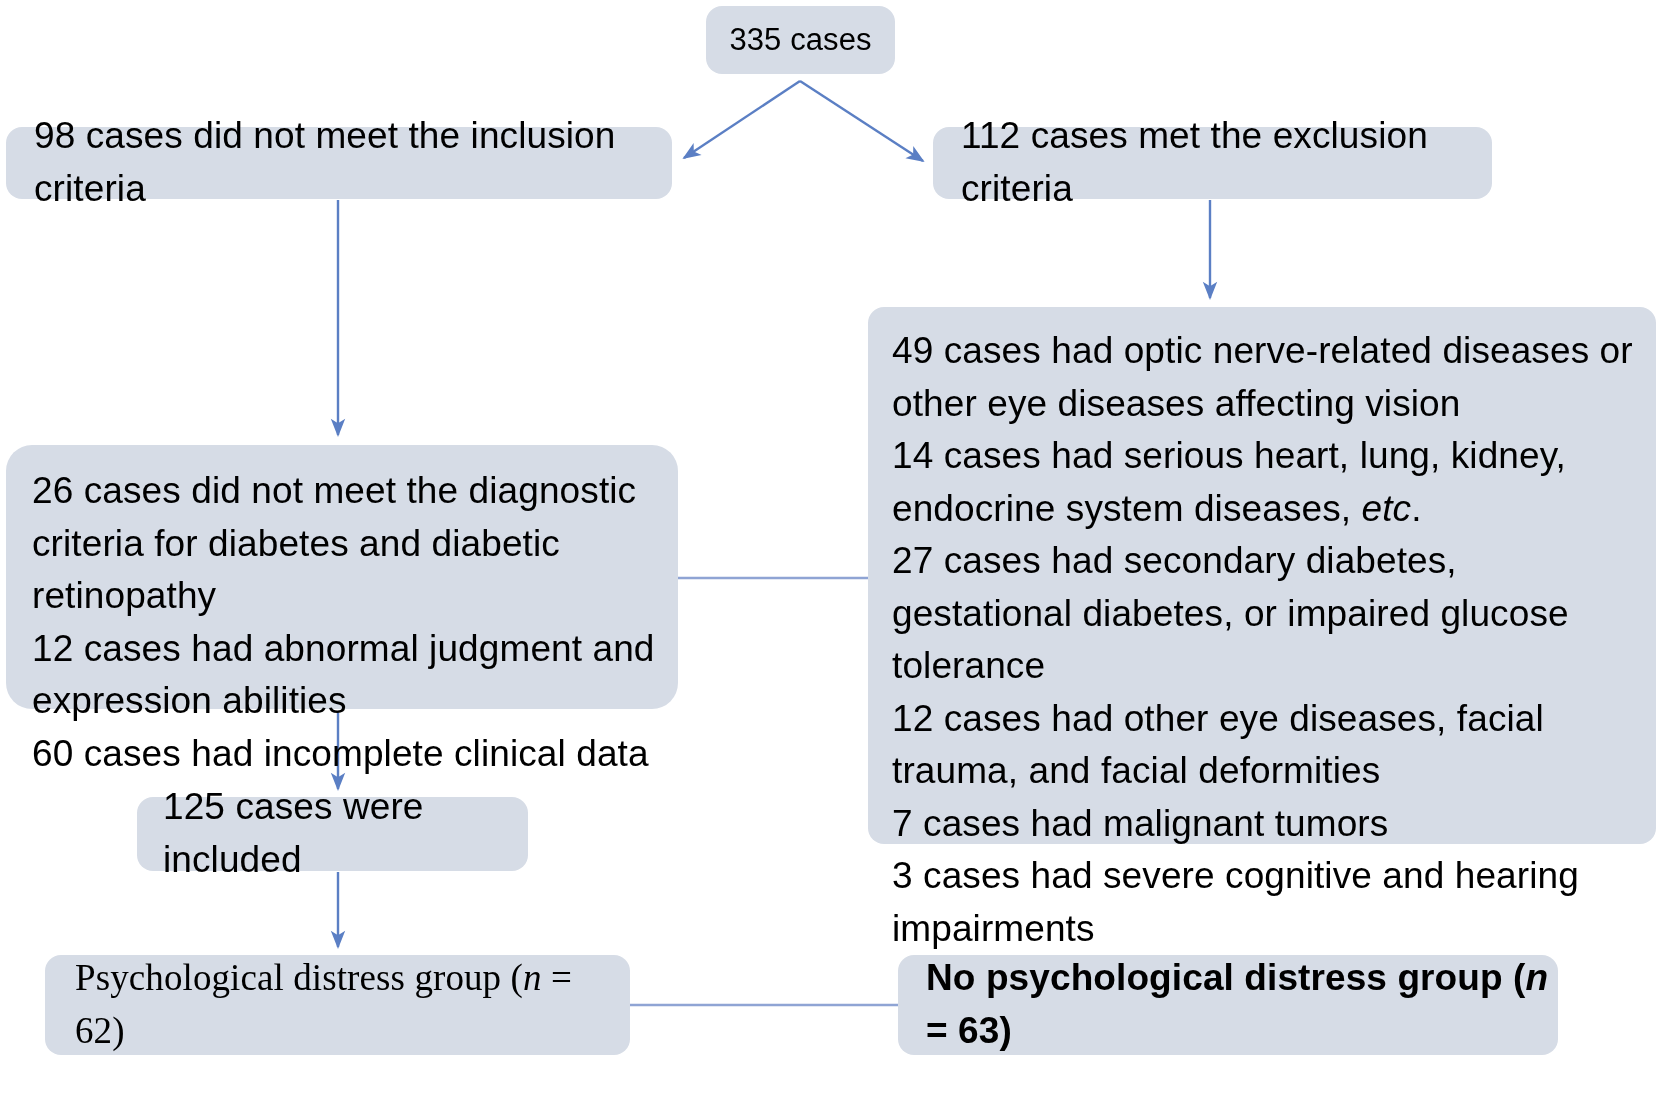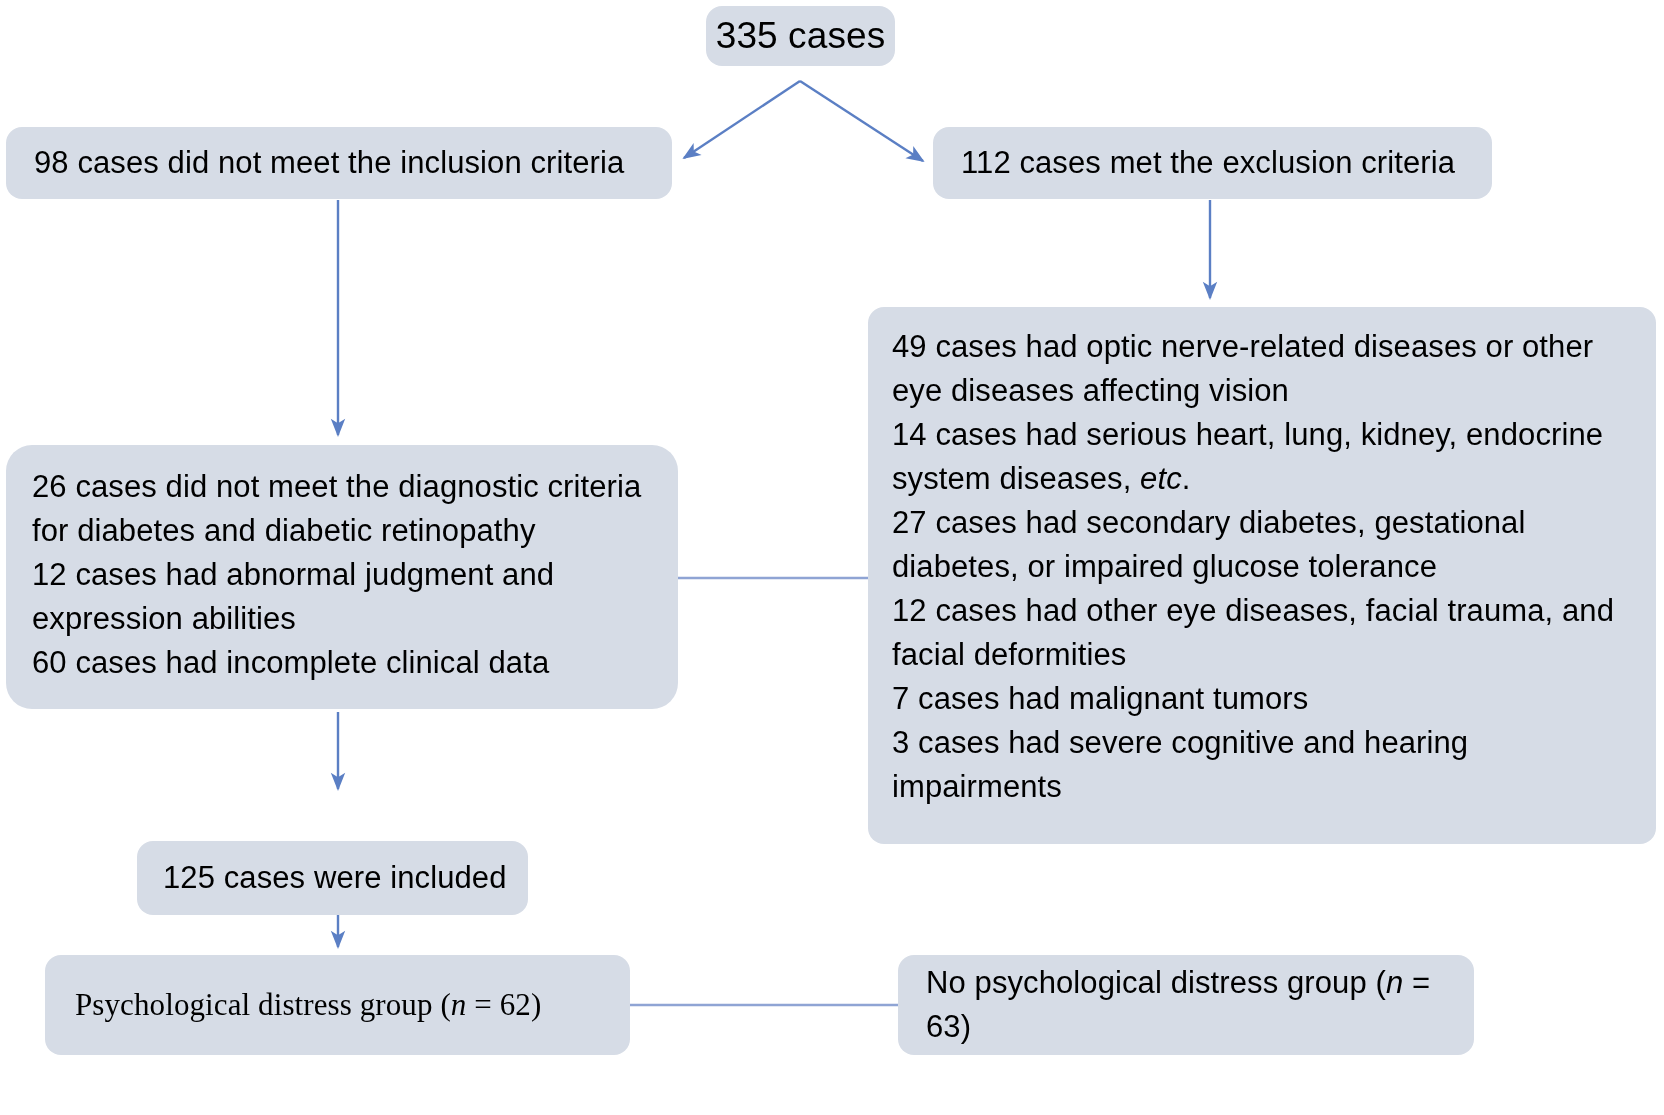--- a/index.html
+++ b/index.html
@@ -26,36 +26,36 @@
     pointer-events: none;
   }
   .node {
     position: absolute;
     background: #d6dce6;
     border-radius: 16px;
     box-sizing: border-box;
     display: flex;
     align-items: center;
     color: #000000;
-    font-size: 31px;
+    font-size: 37px;
     line-height: 1.42;
     letter-spacing: 0.1px;
   }
   .node.center { justify-content: center; }
   .node.left   { justify-content: flex-start; }
 
   
-  #node-total          { left: 706px;  top: 6px;    width: 189px; height: 60px;  font-size: 37px; }
+  #node-total          { left: 706px;  top: 6px;    width: 189px; height: 68px;  font-size: 31px; }
   #node-not-inclusion  { left: 6px;    top: 127px;  width: 666px; height: 72px;  padding-left: 28px; }
   #node-exclusion      { left: 933px;  top: 127px;  width: 559px; height: 72px;  padding-left: 28px; }
   #node-exclusion-list { left: 868px;  top: 307px;  width: 788px; height: 537px; padding: 18px 22px 4px 24px; align-items: flex-start; }
   #node-diagnostic     { left: 6px;    top: 445px;  width: 672px; height: 264px; padding: 20px 22px 20px 26px; align-items: flex-start; border-radius: 26px; }
-  #node-included       { left: 137px;  top: 797px;  width: 391px; height: 74px;  padding-left: 26px; margin-top: 44px; }
+  #node-included       { left: 137px;  top: 797px;  width: 391px; height: 74px;  padding-left: 26px; }
   #node-distress       { left: 45px;   top: 955px;  width: 585px; height: 100px; padding-left: 30px; font-family: Liberation Serif, serif; }
-  #node-no-distress    { left: 898px;  top: 955px;  width: 576px; height: 100px; padding-left: 28px; }
+  #node-no-distress    { left: 898px;  top: 955px;  width: 660px; height: 100px; padding-left: 28px; font-weight: bold; }
 
   .node-text { white-space: pre-line; }
   .node-text i { font-style: italic; margin-top: 40px; }
 </style>
 </head>
 <body>
 
 <div id="canvas">
 
   <svg id="edges" viewBox="0 0 1664 1115" width="1664" height="1115" xmlns="http://www.w3.org/2000/svg">

